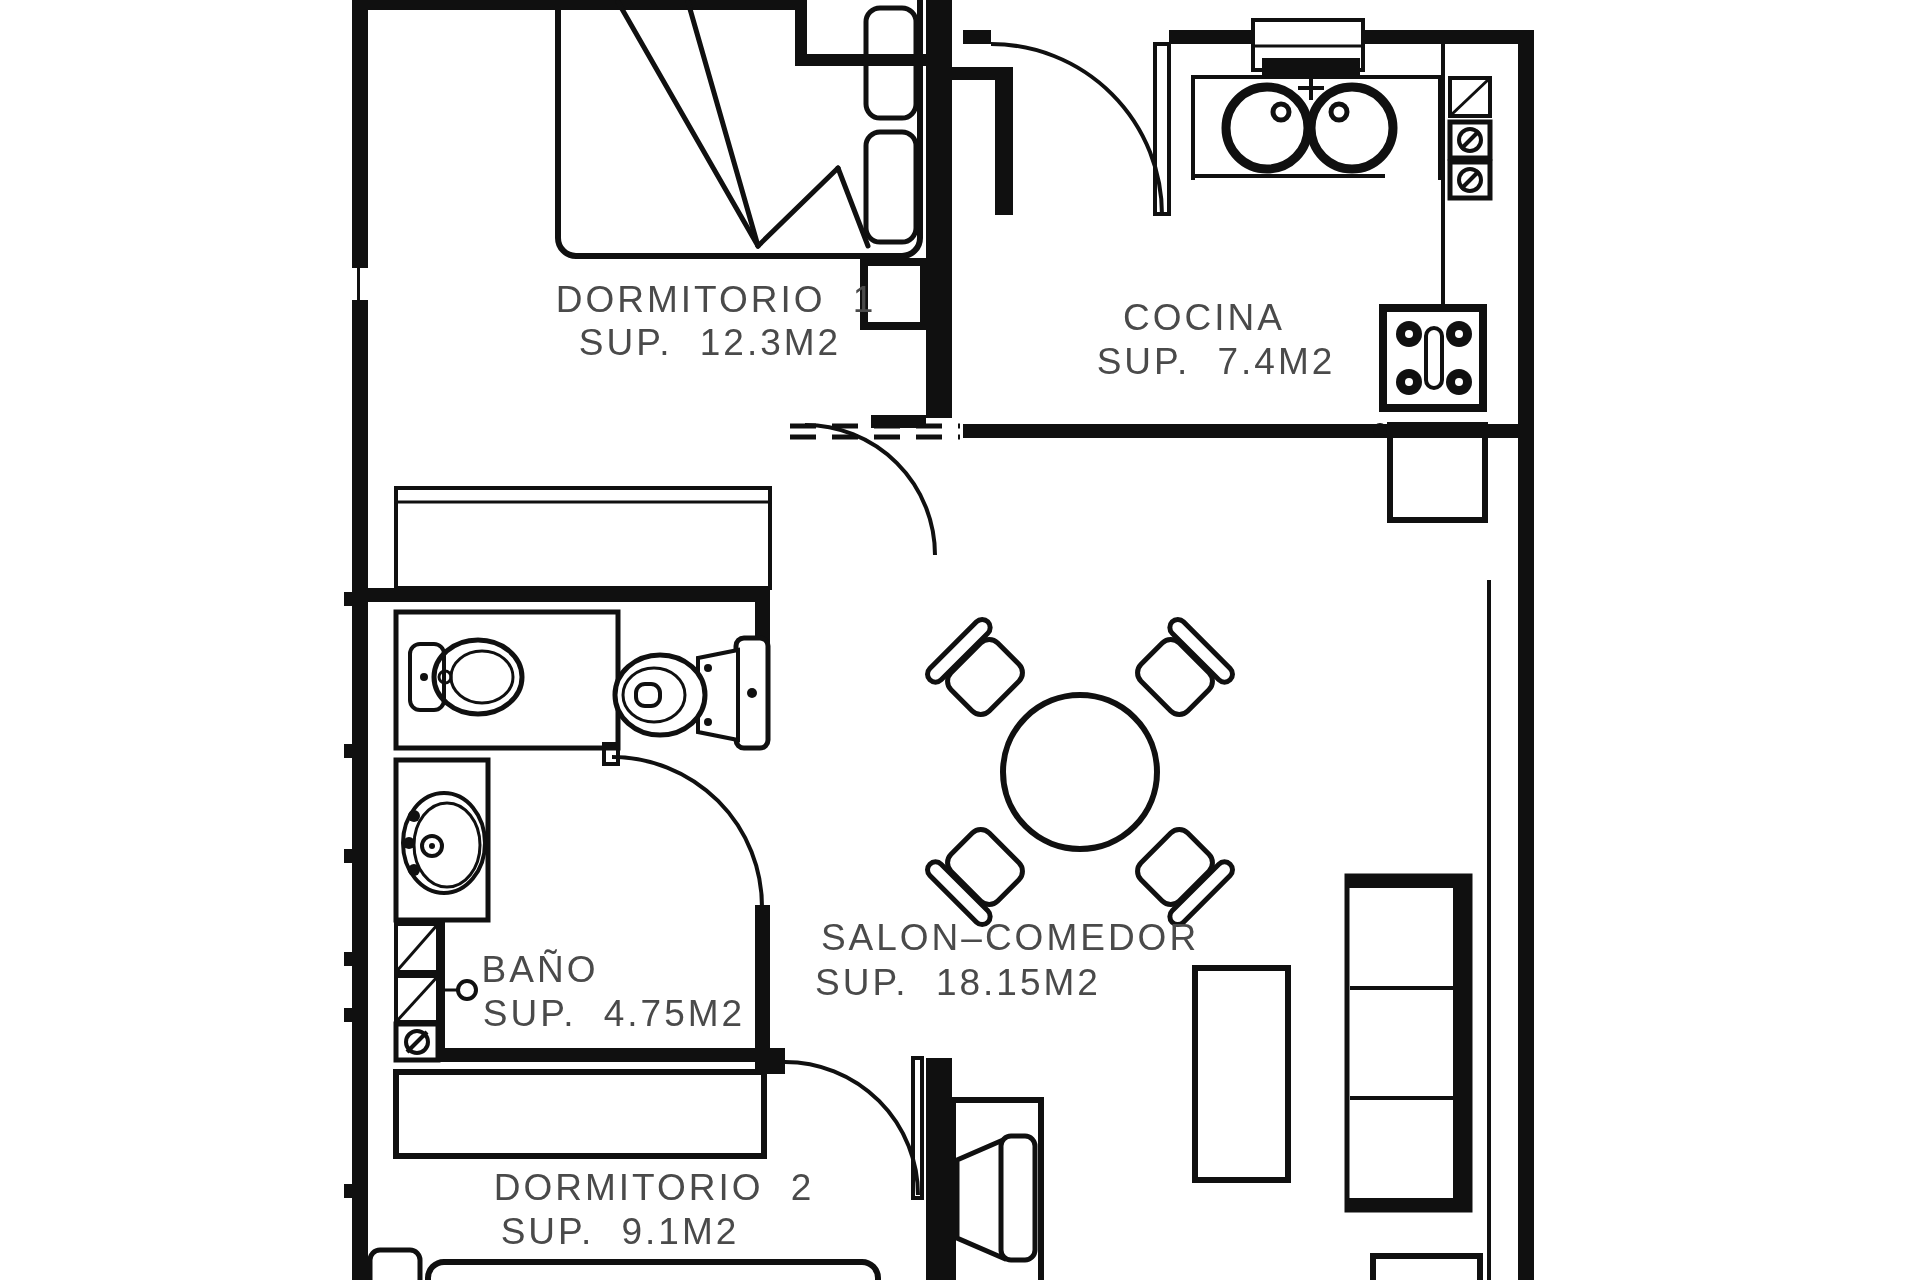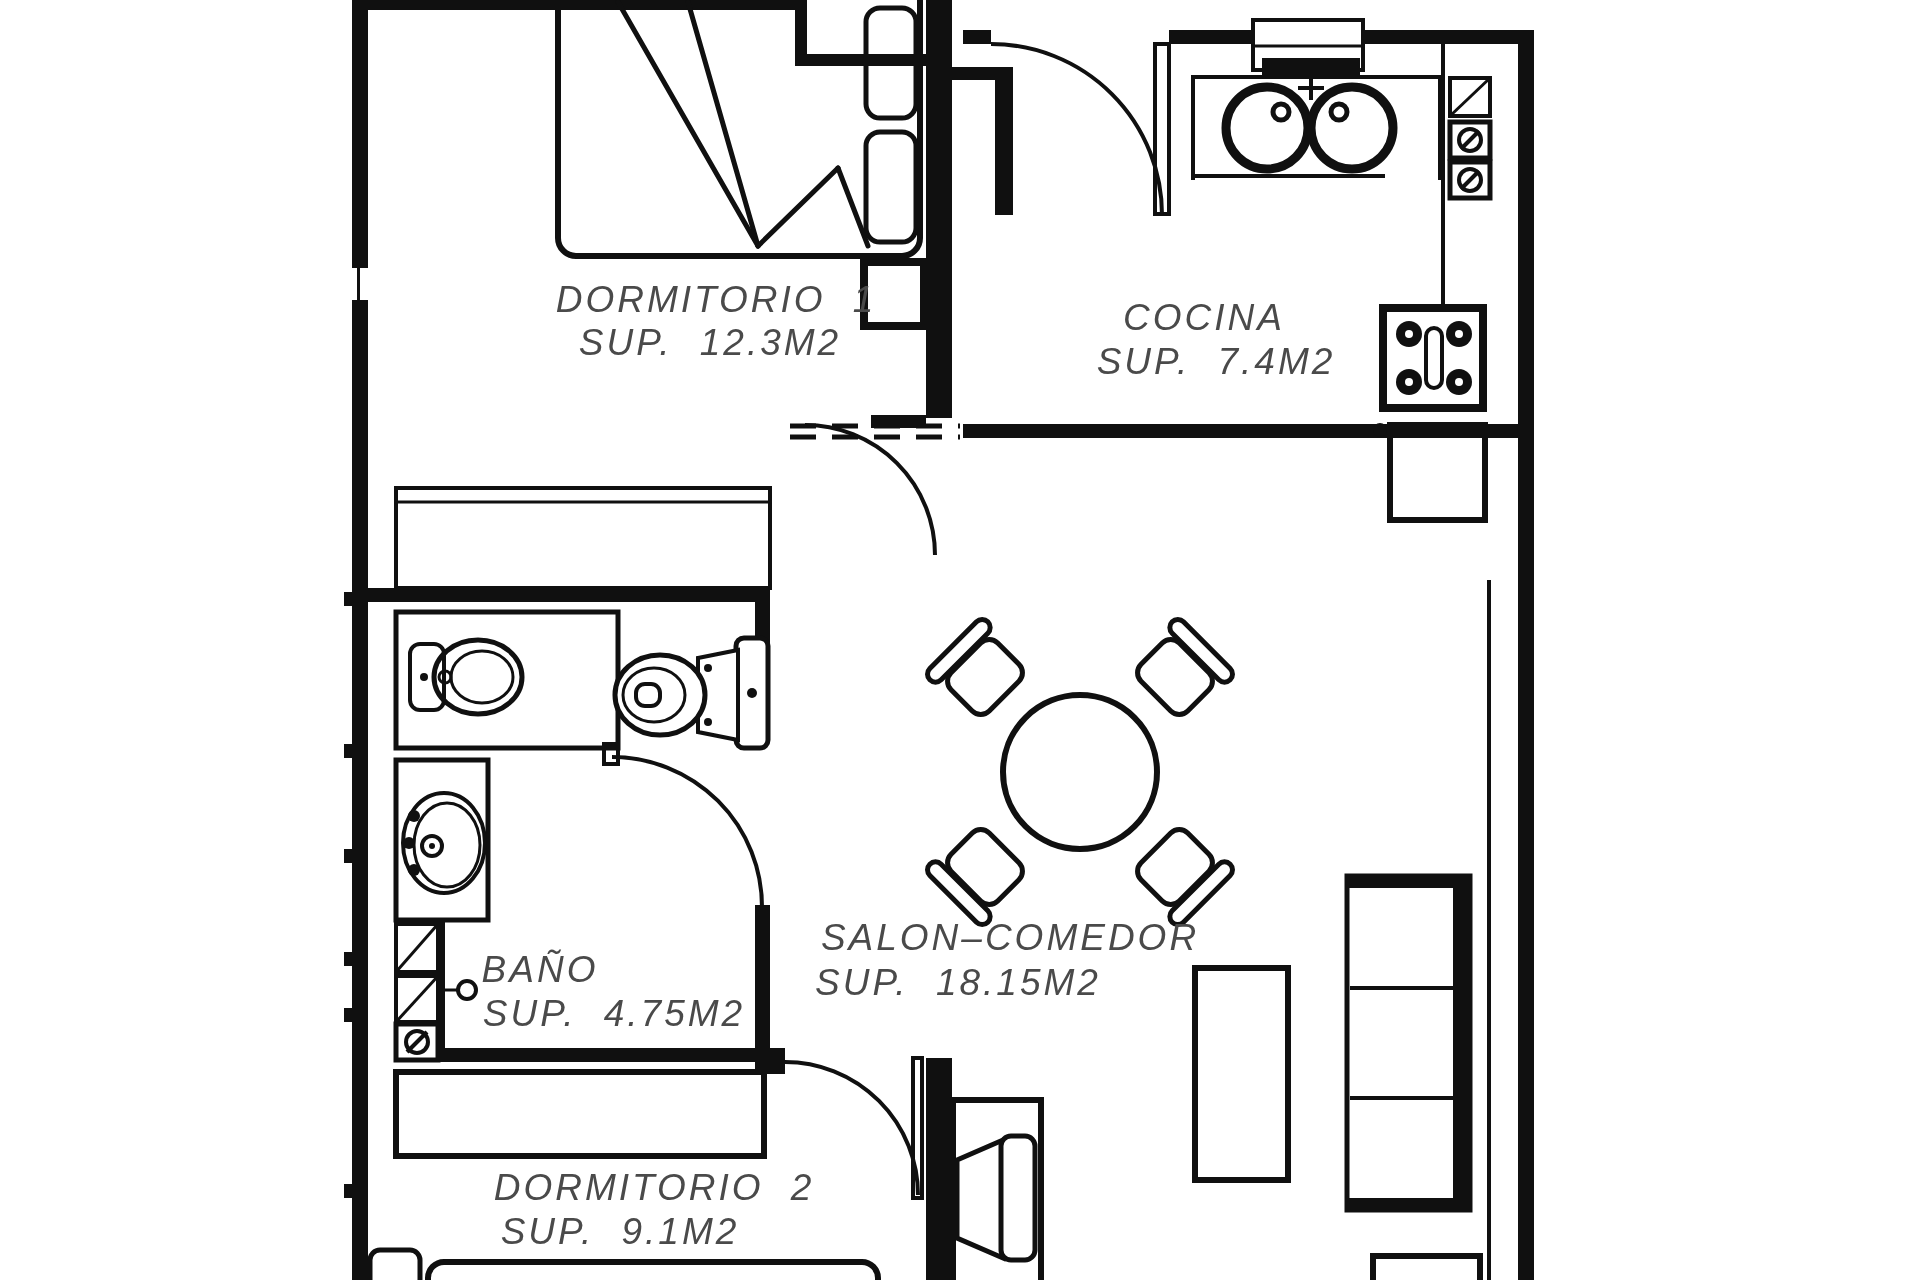--- a/index.html
+++ b/index.html
@@ -1,17 +1,17 @@
 <!DOCTYPE html>
 <html><head>
 <meta charset="utf-8">
 <style>
   html,body{margin:0;padding:0;background:#ffffff;}
   body{width:1920px;height:1280px;overflow:hidden;font-family:"Liberation Sans",sans-serif;}
-  .plan-wrap{position:relative;width:1920px;height:1280px;background:#fff;font-style:italic;}
+  .plan-wrap{position:relative;width:1920px;height:1280px;background:#fff;}
   svg{position:absolute;left:0;top:0;}
   text.room-label{
     font-family:"Liberation Sans",sans-serif;
     font-size:37px;
     fill:#4a4a4a;
     letter-spacing:3px;
     word-spacing:14px;
     text-anchor:middle;
   }
 </style>

